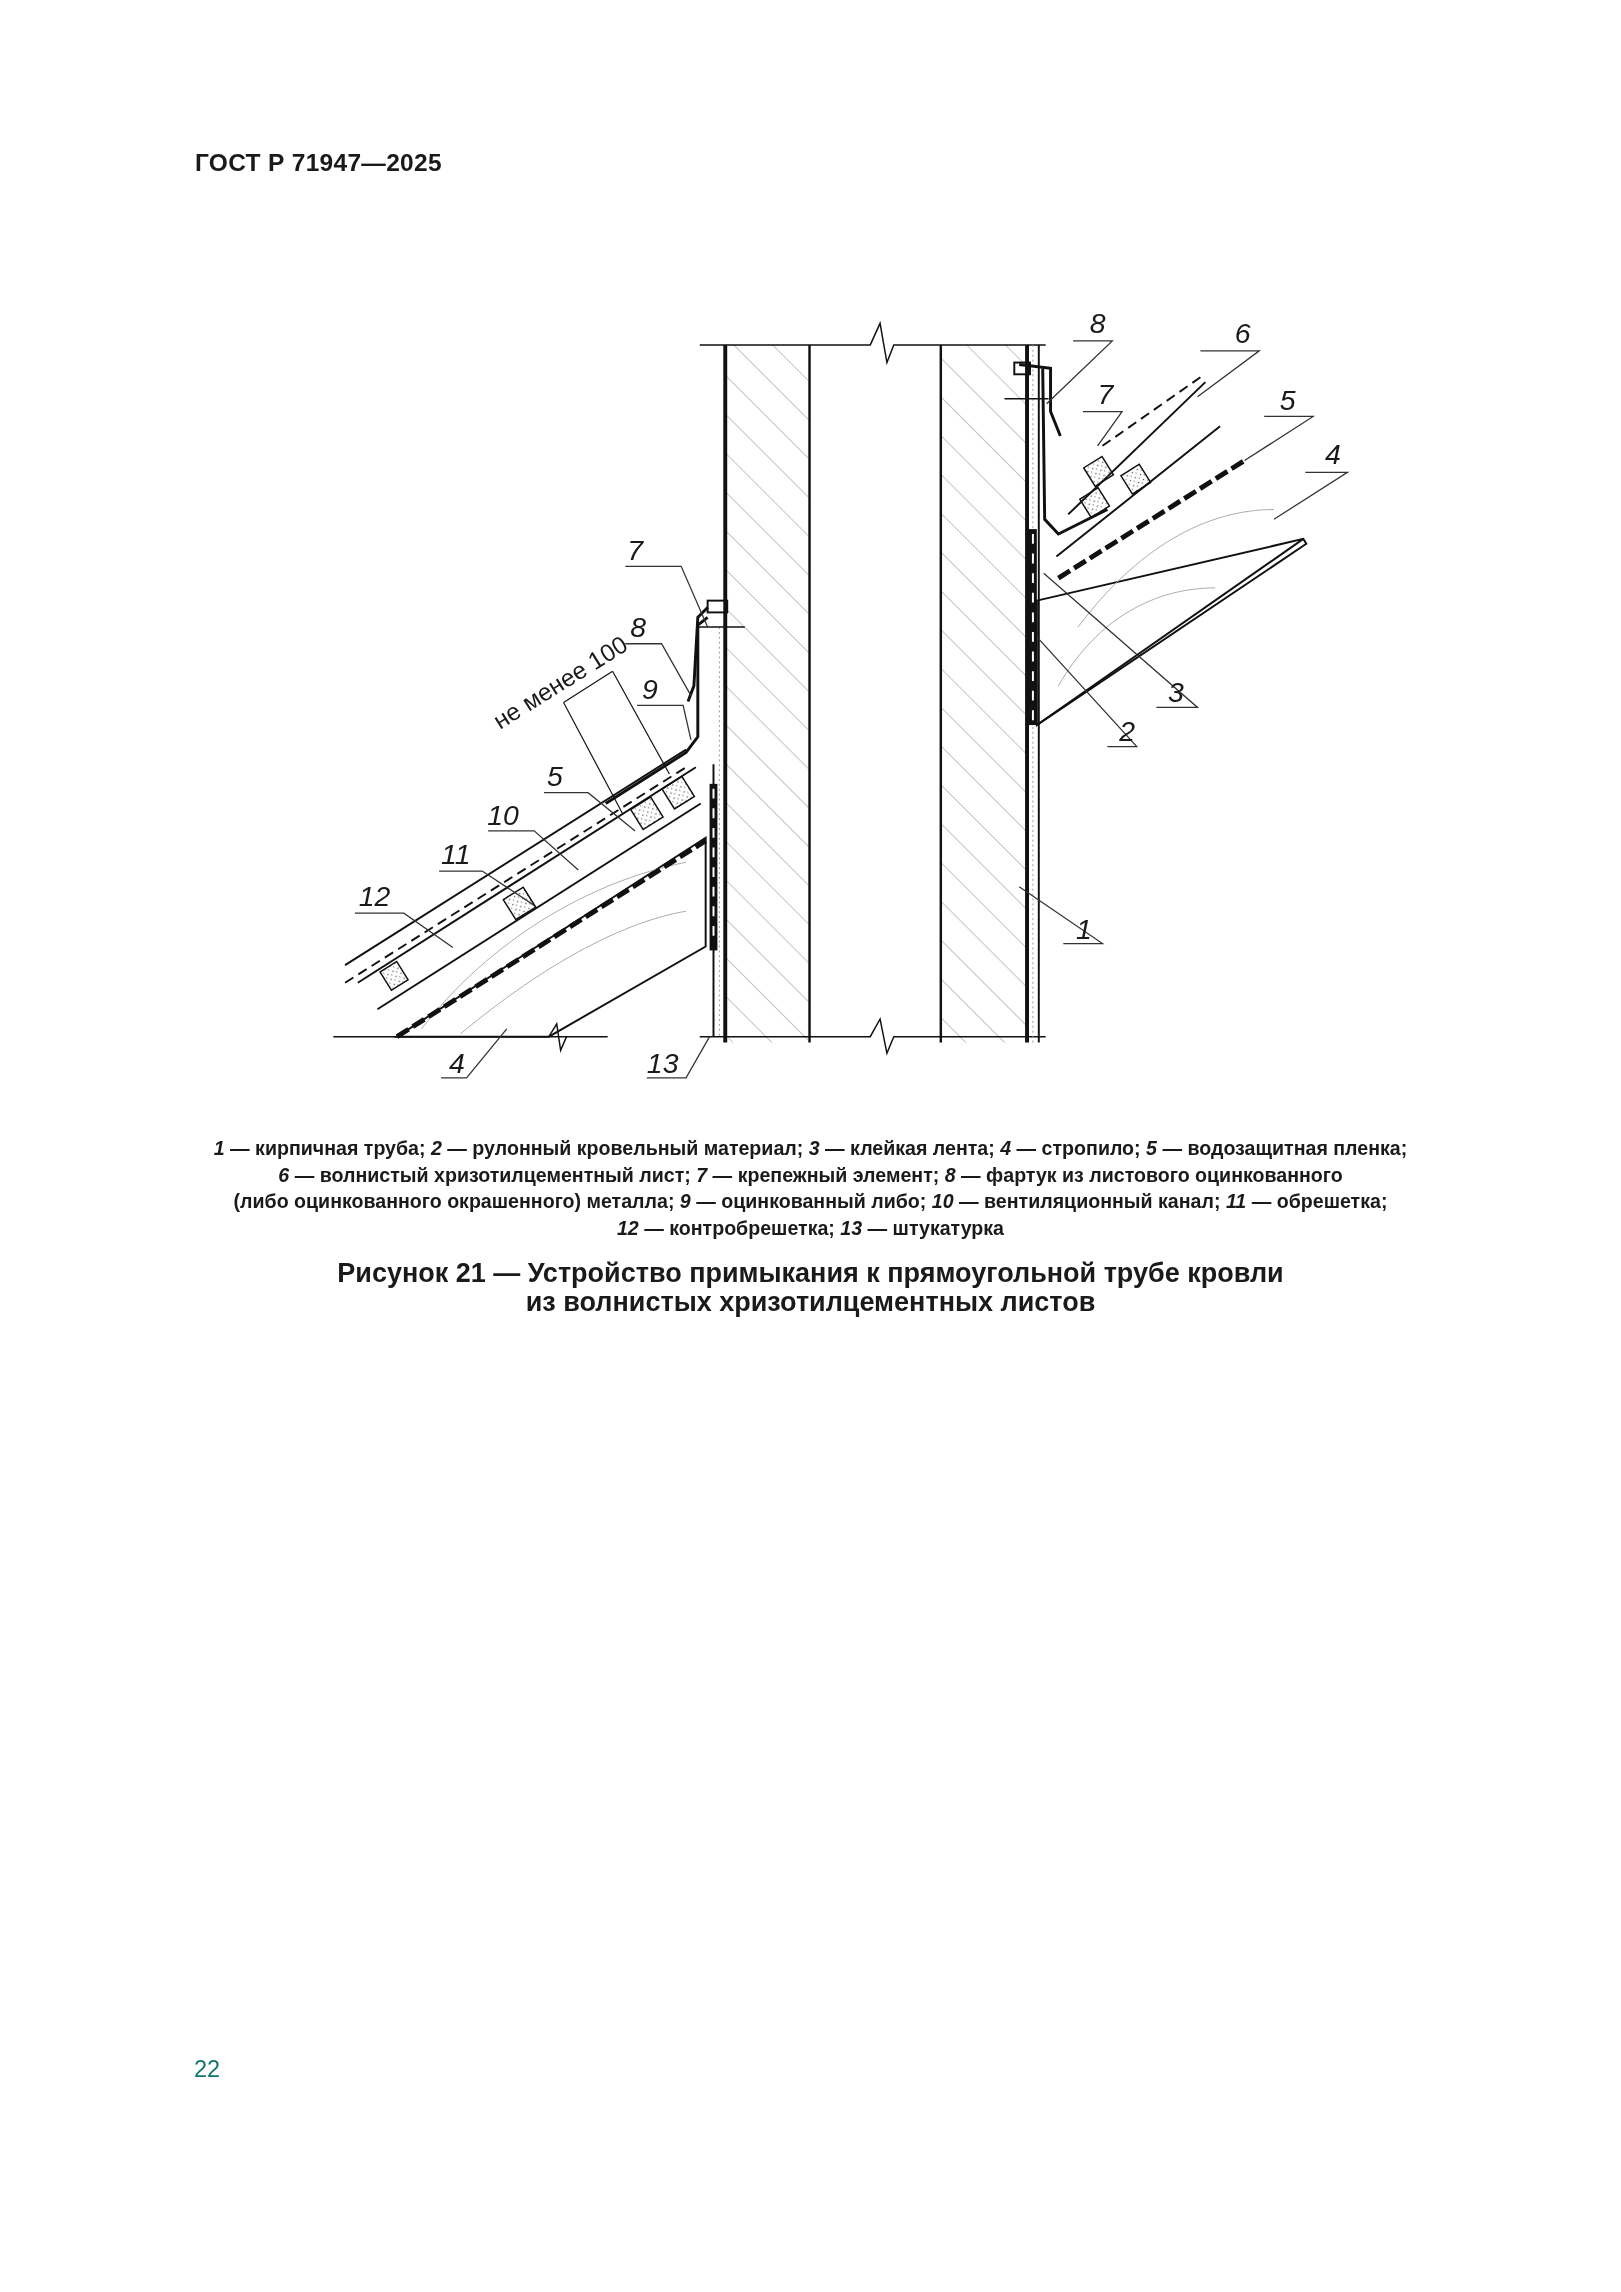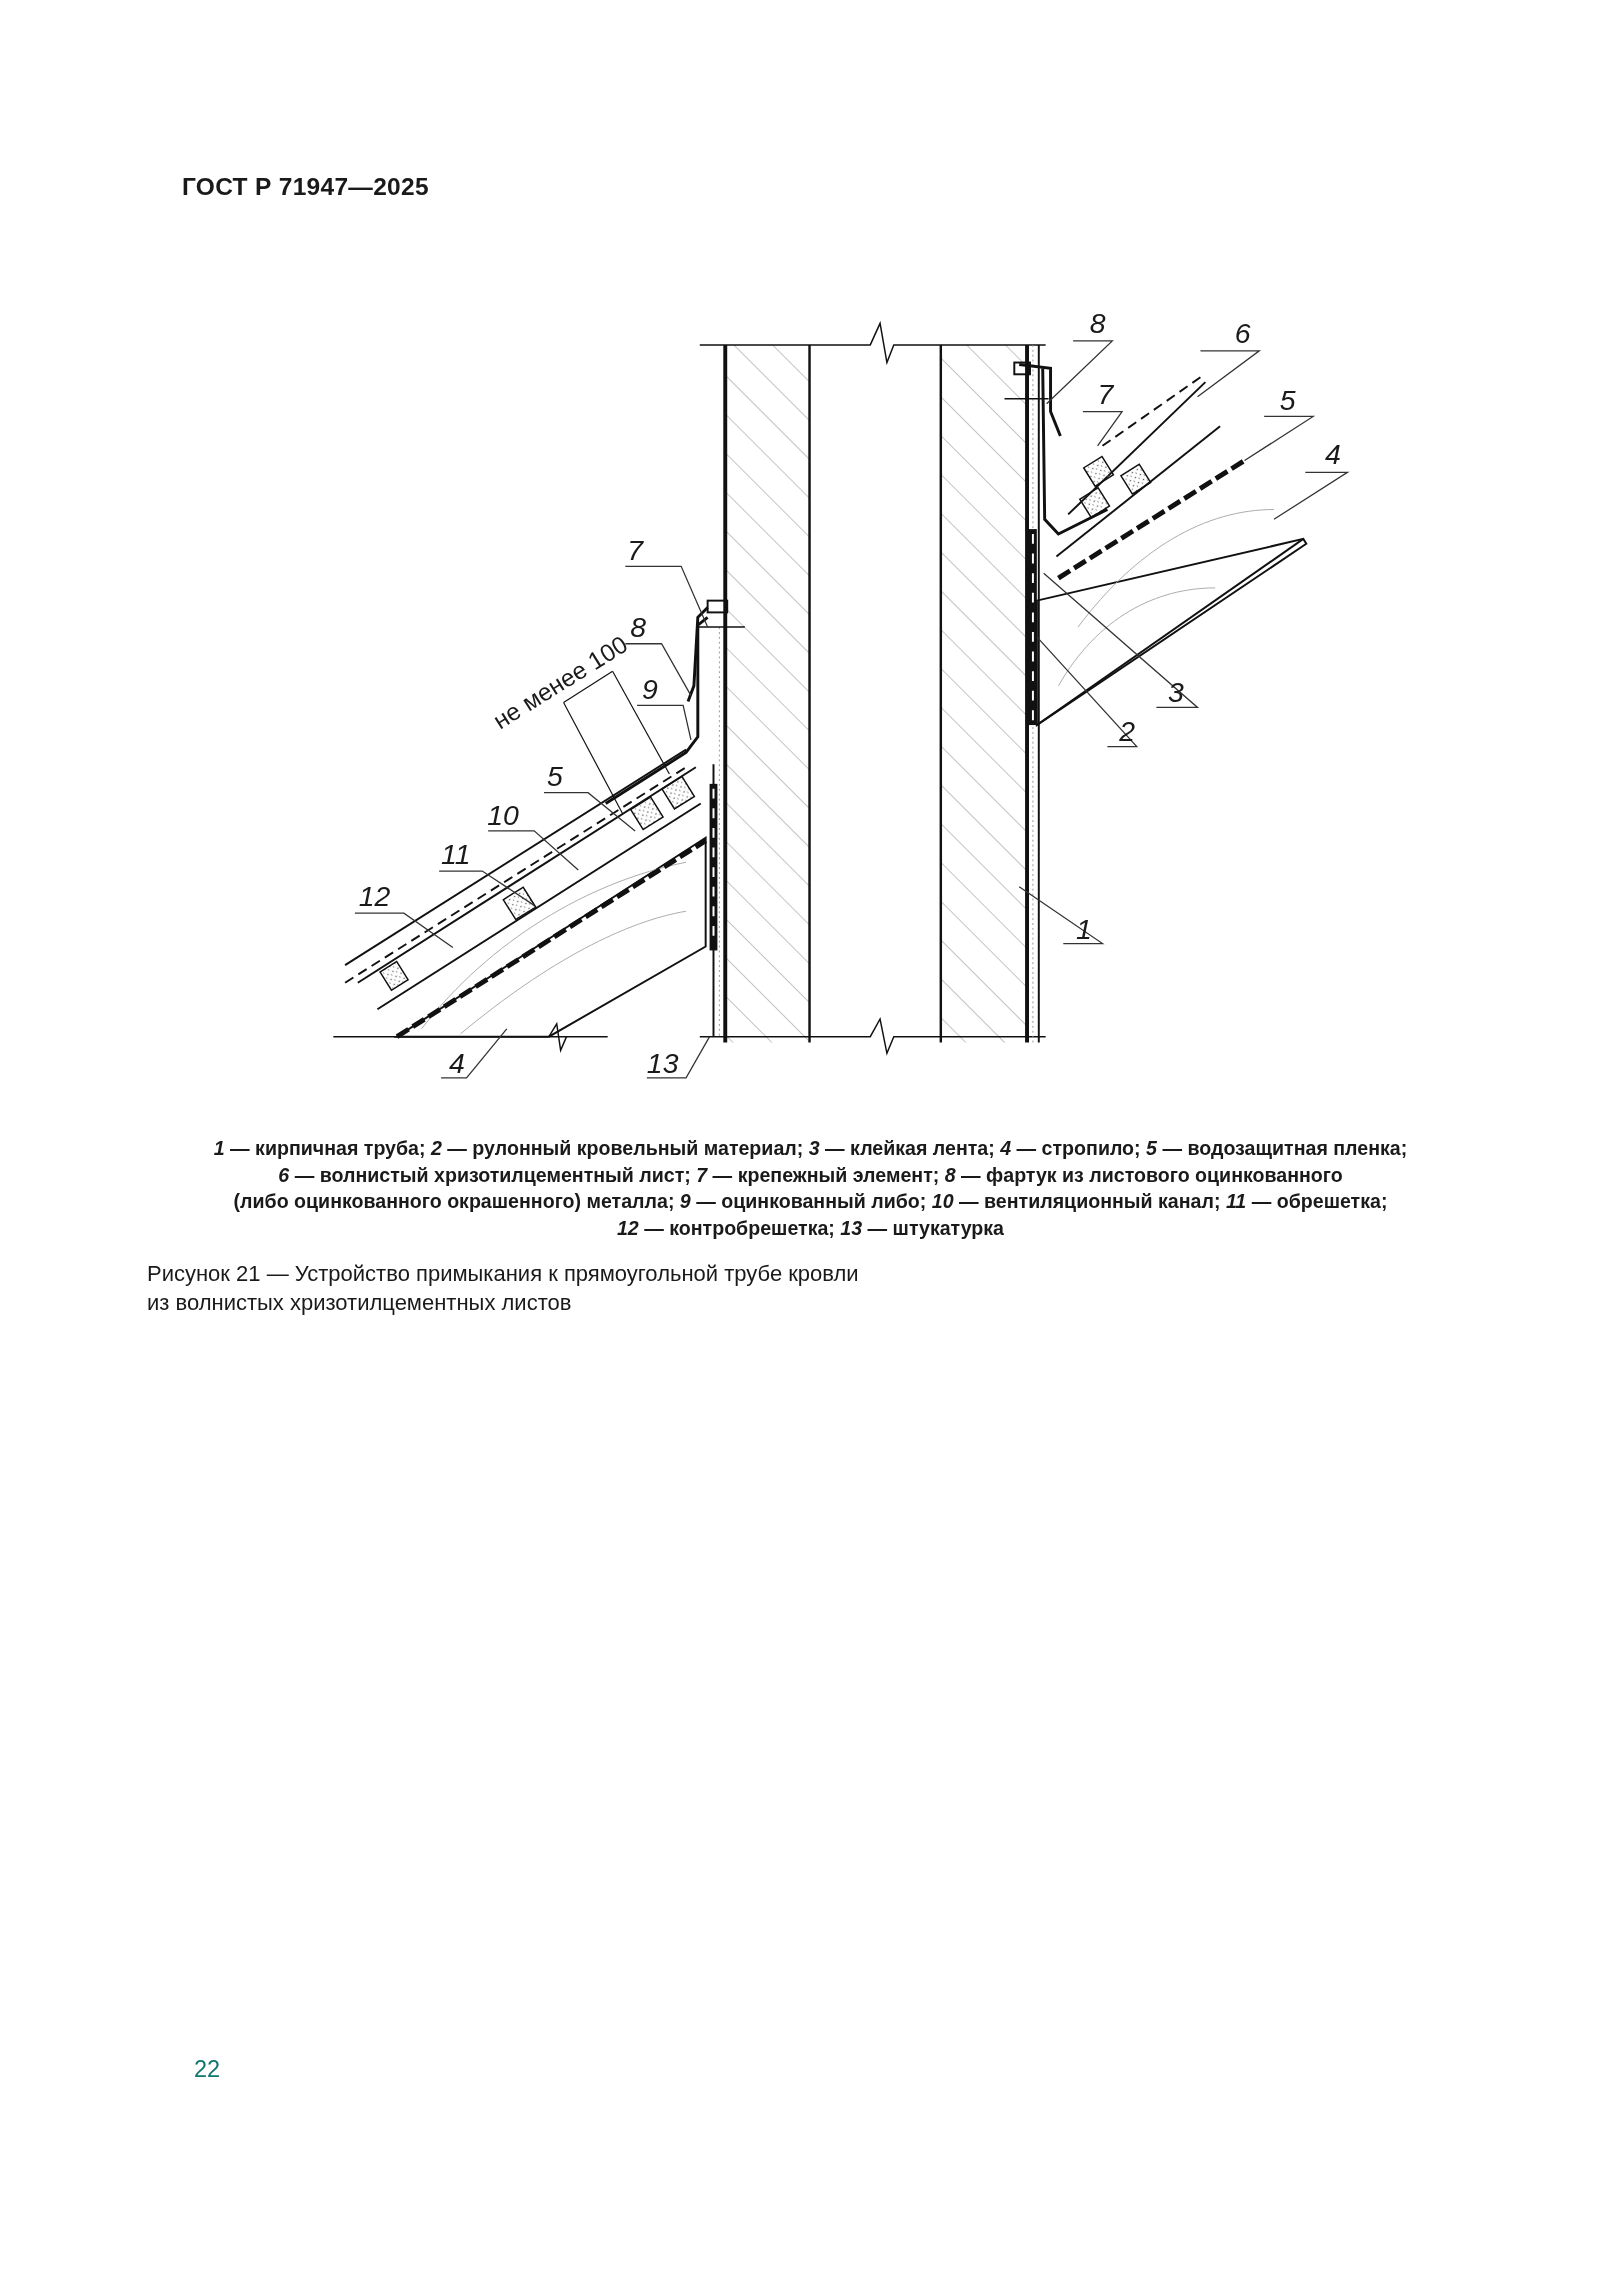--- a/index.html
+++ b/index.html
@@ -1,28 +1,28 @@
 <!DOCTYPE html>
 <html><head>
 <meta charset="utf-8">
 <style>
   html, body { margin: 0; padding: 0; background: #ffffff; }
   body { width: 1621px; height: 2293px; position: relative; overflow: hidden;
          font-family: "Liberation Sans", sans-serif; color: #1a1a1a; }
-  .header { position: absolute; left: 182px; top: 149px; font-size: 24.5px; font-weight: bold; letter-spacing: 0.3px; margin-top: 24px; }
+  .header { position: absolute; left: 195px; top: 149px; font-size: 24.5px; font-weight: bold; letter-spacing: 0.3px; }
   .figure { position: absolute; left: 0; top: 0; width: 1621px; height: 1117px; }
   .figure svg { width: 1621px; height: 1117px; display: block; }
   .callout { font-family: "Liberation Sans", sans-serif; font-style: italic; font-size: 29px; fill: #1a1a1a; }
   .dim-text { font-family: "Liberation Sans", sans-serif; font-size: 25px; fill: #1a1a1a; }
   .legend { position: absolute; left: 147px; width: 1327px; top: 1135px; text-align: center;
             font-size: 19.6px; line-height: 26.5px; color: #1a1a1a; font-weight: bold; }
   .legend .line { display: block; white-space: nowrap; }
   .legend .num { font-style: italic; }
-  .caption { position: absolute; left: 147px; width: 1327px; top: 1259px; 
-             font-size: 22px; line-height: 29px; color: #1a1a1a; }
+  .caption { position: absolute; left: 147px; width: 1327px; top: 1259px; text-align: center;
+             font-size: 27px; line-height: 29px; color: #1a1a1a; font-weight: bold; }
   .caption span { display: block; }
   .page-number { position: absolute; left: 194px; top: 2056px; font-size: 23.5px; color: #0f766e; }
 </style>
 </head>
 <body>
 
 <div class="header">ГОСТ Р 71947—2025</div>
 
 <div class="figure">
 <svg viewBox="0 0 1654 1140" xmlns="http://www.w3.org/2000/svg">

